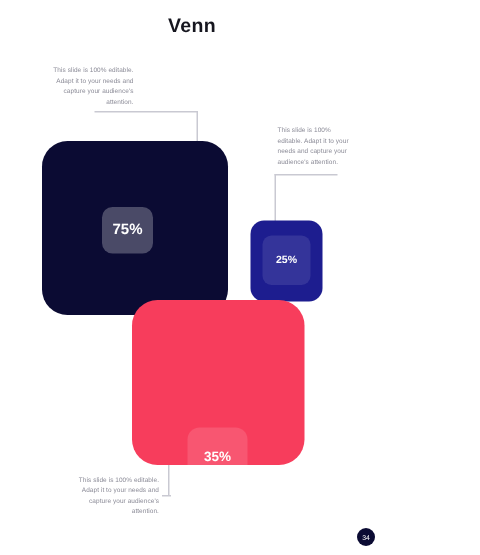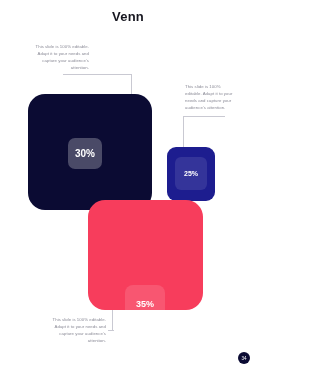--- a/index.html
+++ b/index.html
@@ -110,21 +110,21 @@
 
   <div class="callout tr">This slide is 100% editable. Adapt it to your needs and capture your audience's attention.</div>
   <div class="conn conn-h" style="left:183px;top:116px;width:42px;"></div>
   <div class="conn conn-v" style="left:183px;top:116px;height:35px;"></div>
 
   <div class="callout bl">This slide is 100% editable. Adapt it to your needs and capture your audience's attention.</div>
   <div class="conn conn-v" style="left:112px;top:308px;height:22px;"></div>
   <div class="conn conn-h" style="left:108px;top:330px;width:6px;"></div>
 
   <div class="sq sq-navy">
-    <div class="badge badge-75" style="left:40px;top:44px;">30%</div>
+    <div class="badge badge-75" style="left:40px;top:44px;">75%</div>
   </div>
 
   <div class="sq sq-blue">
     <div class="badge badge-25" style="left:8px;top:10px;">25%</div>
   </div>
 
   <div class="sq sq-pink">
     <div class="badge badge-35" style="left:37px;top:37px;">35%</div>
   </div>
 

